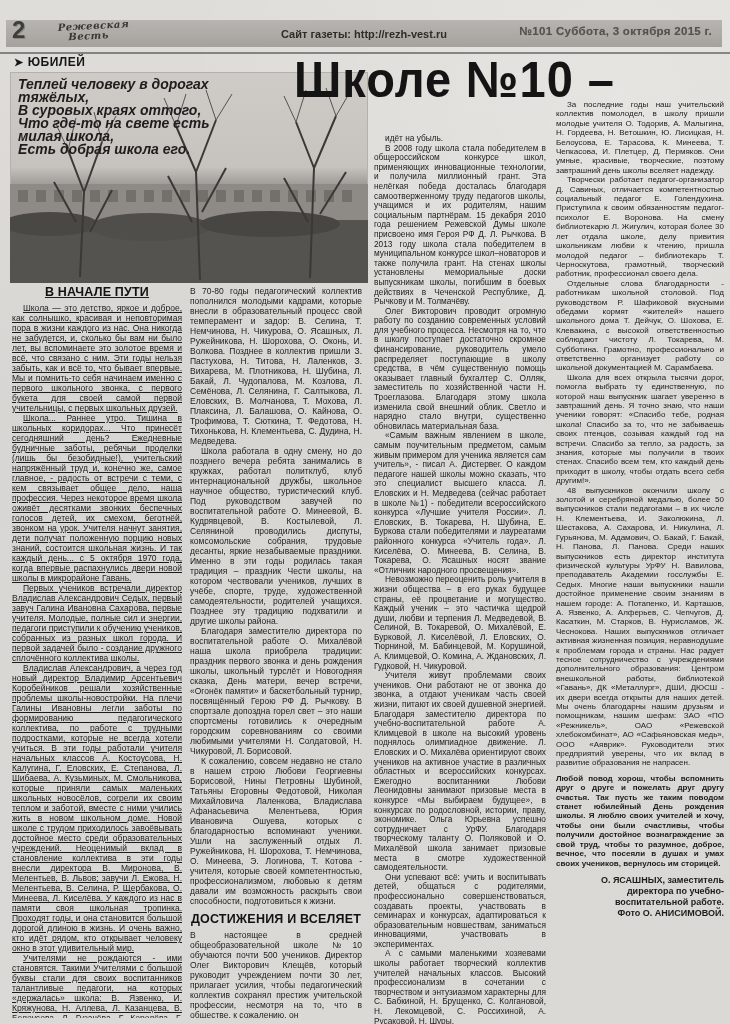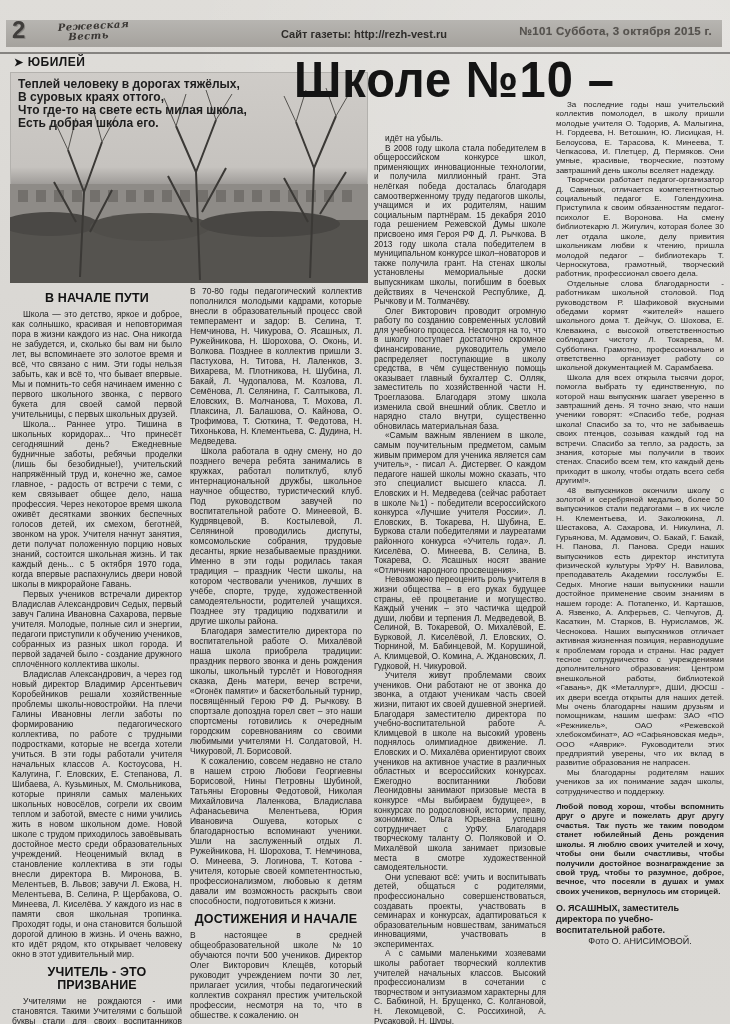--- a/index.html
+++ b/index.html
@@ -51,43 +51,43 @@
   }
   
   .photo{
     position:absolute;left:10px;top:72px;width:358px;height:211px;overflow:hidden;
     background:linear-gradient(180deg,#cfccc8 0%,#c6c3bf 45%,#969390 55%,#8a8784 68%,#5c5a56 72%,#4c4a47 100%);
     box-shadow:0 0 0 1px #b3b1ad inset;
   }
   .photo svg{position:absolute;inset:0;}
   .poem{
     position:absolute;left:8px;top:6px;width:230px;z-index:2;
-    font-weight:bold;font-size:12px;line-height:13px;color:#1d1d1d;
+    font-style:italic;font-weight:bold;font-size:14px;line-height:13px;color:#1d1d1d;
   }
   .poem p{margin:0;}
   
   .col{position:absolute;overflow:hidden;text-align:justify;}
   .col p{margin:0;text-indent:11px;}
   .col.cont p:first-child{text-indent:0;}
-  #col1{left:12px;top:292px;width:170px;height:732px;font-size:8.5px;line-height:10px;}
+  #col1{left:12px;top:286px;width:170px;height:732px;font-size:8.5px;line-height:10px;text-decoration:underline;}
   #col2{left:190px;top:286px;width:172px;height:732px;font-size:8.5px;line-height:10px;}
   #col3{left:374px;top:134px;width:172px;height:900px;font-size:8.3px;line-height:9.6px;}
   #col4{left:556px;top:100px;width:168px;height:920px;font-size:8px;line-height:9.4px;}
   .col-heading{
     text-align:center;font-weight:bold;font-size:12.5px;line-height:13px;
     letter-spacing:.2px;margin:7px 0 4px;color:#121212;text-indent:0;
   }
   .col-heading.first{margin-top:0;}
   .closing{
     font-weight:bold;margin-top:6px;text-align:justify;
   }
   .signature{
-    font-weight:bold;text-align:left;margin-top:7px;font-size:9px;line-height:11px;
-  }
-  .photo-credit{font-weight:normal;text-align:center;font-size:9px;line-height:11px;}
+    font-weight:bold;text-align:right;margin-top:7px;font-size:9px;line-height:11px;
+  }
+  .photo-credit{font-weight:bold;text-align:right;font-size:9px;line-height:11px;}
 </style>
 </head>
 <body>
 
 <div class="page">
 
   <div class="header-bar">
     <div class="pagenum">2</div>
     <div class="logo">
       <span>Режевская</span>
@@ -155,34 +155,33 @@
   </div>
 
   <div class="col" id="col1">
     <div class="col-heading first">В НАЧАЛЕ ПУТИ</div>
     <div>
         <p>Школа — это детство, яркое и доброе, как солнышко, красивая и неповторимая пора в жизни каждого из нас. Она никогда не забудется, и, сколько бы вам ни было лет, вы вспоминаете это золотое время и всё, что связано с ним. Эти годы нельзя забыть, как и всё то, что бывает впервые. Мы и помнить-то себя начинаем именно с первого школьного звонка, с первого букета для своей самой первой учительницы, с первых школьных друзей.</p>
         <p>Школа... Раннее утро. Тишина в школьных коридорах... Что принесёт сегодняшний день? Ежедневные будничные заботы, ребячьи проделки (лишь бы безобидные!), учительский напряжённый труд и, конечно же, самое главное, - радость от встречи с теми, с кем связывает общее дело, наша профессия. Через некоторое время школа оживёт десятками звонких беспечных голосов детей, их смехом, беготнёй, звонком на урок. Учителя начнут занятия, дети получат положенную порцию новых знаний, состоится школьная жизнь. И так каждый день... с 5 октября 1970 года, когда впервые распахнулись двери новой школы в микрорайоне Гавань.</p>
         <p>Первых учеников встречали директор Владислав Александрович Седых, первый завуч Галина Ивановна Сахарова, первые учителя. Молодые, полные сил и энергии, педагоги приступили к обучению учеников, собранных из разных школ города. И первой задачей было - создание дружного сплочённого коллектива школы.</p>
         <p>Владислав Александрович, а через год новый директор Владимир Арсентьевич Коробейников решали хозяйственные проблемы школы-новостройки. На плечи Галины Ивановны легли заботы по формированию педагогического коллектива, по работе с трудными подростками, которые не всегда хотели учиться. В эти годы работали учителя начальных классов А. Костоусова, Н. Калугина, Г. Еловских, Е. Степанова, Л. Шибаева, А. Кузьминых, М. Смольникова, которые приняли самых маленьких школьных новосёлов, согрели их своим теплом и заботой, вместе с ними учились жить в новом школьном доме. Новой школе с трудом приходилось завоёвывать достойное место среди образовательных учреждений. Неоценимый вклад в становление коллектива в эти годы внесли директора В. Миронова, В. Мелентьев, В. Львов; завучи Л. Ежова, Н. Мелентьева, В. Селина, Р. Щербакова, О. Минеева, Л. Киселёва. У каждого из нас в памяти своя школьная тропинка. Проходят годы, и она становится большой дорогой длиною в жизнь. И очень важно, кто идёт рядом, кто открывает человеку окно в этот удивительный мир.</p>
       </div>
-    <div class="col-heading">УЧИТЕЛЬ - ЭТО ПРИЗВАНИЕ</div>
     <div>
         <p>Учителями не рождаются - ими становятся. Такими Учителями с большой буквы стали для своих воспитанников талантливые педагоги, на которых «держалась» школа: В. Язвенко, И. Кряжунова, Н. Аллева, Л. Казанцева, В. Белоусова, Л. Гузачёва, Г. Королёва, Г. Пескова, Л. Горланова, Т. Силина, Л. Федоренко, Р. Кузнецова,</p>
       </div>
   </div>
 
   <div class="col cont" id="col2">
     <div class="cont">
         <p>В 70-80 годы педагогический коллектив пополнился молодыми кадрами, которые внесли в образовательный процесс свой темперамент и задор: В. Селина, Т. Немчинова, Н. Чикурова, О. Ясашных, Л. Ружейникова, Н. Шорохова, О. Оконь, И. Волкова. Позднее в коллектив пришли З. Пастухова, Н. Титова, Н. Лаленков, З. Вихарева, М. Плотникова, Н. Шубина, Л. Бакай, Л. Чудопалова, М. Козлова, Л. Семёнова, Л. Селянина, Г. Салтыкова, Л. Еловских, В. Молчанова, Т. Мохова, Л. Плаксина, Л. Балашова, О. Кайнова, О. Трофимова, Т. Сюткина, Т. Федотова, Н. Тихонькова, Н. Клементьева, С. Дудина, Н. Медведева.</p>
         <p>Школа работала в одну смену, но до позднего вечера ребята занимались в кружках, работал политклуб, клуб интернациональной дружбы, школьное научное общество, туристический клуб. Под руководством завучей по воспитательной работе О. Минеевой, В. Кудрявцевой, В. Костылевой, Л. Селяниной проводились диспуты, комсомольские собрания, трудовые десанты, яркие незабываемые праздники. Именно в эти годы родилась такая традиция – праздник Чести школы, на котором чествовали учеников, лучших в учёбе, спорте, труде, художественной самодеятельности, родителей учащихся. Позднее эту традицию подхватили и другие школы района.</p>
         <p>Благодаря заместителю директора по воспитательной работе О. Михалёвой наша школа приобрела традиции: праздник первого звонка и день рождения школы, школьный турслёт и Новогодняя сказка, День матери, вечер встречи, «Огонёк памяти» и баскетбольный турнир, посвящённый Герою РФ Д. Рычкову. В спортзале допоздна горел свет – это наши спортсмены готовились к очередным городским соревнованиям со своими любимыми учителями Н. Солдатовой, Н. Чикуровой, Л. Борисовой.</p>
         <p>К сожалению, совсем недавно не стало в нашем строю Любови Георгиевны Борисовой, Нины Петровны Шубиной, Татьяны Егоровны Федотовой, Николая Михайловича Лаленкова, Владислава Афанасьевича Мелентьева, Юрия Ивановича Ошуева, которых с благодарностью вспоминают ученики. Ушли на заслуженный отдых Л. Ружейникова, Н. Шорохова, Т. Немчинова, О. Минеева, Э. Логинова, Т. Котова - учителя, которые своей компетентностью, профессионализмом, любовью к детям давали им возможность раскрыть свои способности, подготовиться к жизни.</p>
       </div>
-    <div class="col-heading">ДОСТИЖЕНИЯ И НАЧАЛЕ</div>
+    <div class="col-heading">ДОСТИЖЕНИЯ И ВСЕЛЯЕТ</div>
     <div>
         <p>В настоящее в средней общеобразовательной школе №10 обучаются почти 500 учеников. Директор Олег Викторович Клещёв, который руководит учреждением почти 30 лет, прилагает усилия, чтобы педагогический коллектив сохранял престиж учительской профессии, несмотря на то, что в обществе, к сожалению, он</p>
       </div>
   </div>
 
   <div class="col" id="col3">
     <div class="cont">
         <p>идёт на убыль.</p>
         <p>В 2008 году школа стала победителем в общероссийском конкурсе школ, применяющих инновационные технологии, и получила миллионный грант. Эта нелёгкая победа досталась благодаря самоотверженному труду педагогов школы, учащимся и их родителям, нашим социальным партнёрам. 15 декабря 2010 года решением Режевской Думы школе присвоено имя Героя РФ Д. Л. Рычкова. В 2013 году школа стала победителем в муниципальном конкурсе школ–новаторов и также получила грант. На стенах школы установлены мемориальные доски выпускникам школы, погибшим в боевых действиях в Чеченской Республике, Д. Рычкову и М. Толмачёву.</p>
         <p>Олег Викторович проводит огромную работу по созданию современных условий для учебного процесса. Несмотря на то, что в школу поступает достаточно скромное финансирование, руководитель умело распределяет поступающие в школу средства, в чём существенную помощь оказывает главный бухгалтер С. Олляк, заместитель по хозяйственной части Н. Троеглазова. Благодаря этому школа изменила свой внешний облик. Светло и нарядно стало внутри, существенно обновилась материальная база.</p>
@@ -194,20 +193,19 @@
       </div>
   </div>
 
   <div class="col" id="col4">
     <div>
         <p>За последние годы наш учительский коллектив помолодел, в школу пришли молодые учителя О. Тодорив, А. Малыгина, Н. Гордеева, Н. Ветошкин, Ю. Лисицкая, Н. Белоусова, Е. Тарасова, К. Минеева, Т. Чепкасова, И. Плетцер, Д. Пермяков. Они умные, красивые, творческие, поэтому завтрашний день школы вселяет надежду.</p>
         <p>Творчески работает педагог-организатор Д. Савиных, отличается компетентностью социальный педагог Е. Голендухина. Приступила к своим обязанностям педагог-психолог Е. Воронова. На смену библиотекарю Л. Жигулич, которая более 30 лет отдала школе, делу привития школьникам любви к чтению, пришла молодой педагог – библиотекарь Т. Черноскутова, грамотный, творческий работник, профессионал своего дела.</p>
         <p>Отдельные слова благодарности - работникам школьной столовой. Под руководством Р. Шафиковой вкусными обедами кормят «жителей» нашего школьного дома Т. Дейчук, О. Шохова, Е. Клевакина, с высокой ответственностью соблюдают чистоту Л. Токарева, М. Субботина. Грамотно, профессионально и ответственно организует работу со школьной документацией М. Сарамбаева.</p>
         <p>Школа для всех открыла тысячи дорог, помогла выбрать ту единственную, по которой наш выпускник шагает уверенно в завтрашний день. Я точно знаю, что наши ученики говорят: «Спасибо тебе, родная школа! Спасибо за то, что не забываешь своих птенцов, созывая каждый год на встречи. Спасибо за тепло, за радость, за знания, которые мы получили в твоих стенах. Спасибо всем тем, кто каждый день приходит в школу, чтобы отдать всего себя другим!».</p>
         <p>48 выпускников окончили школу с золотой и серебряной медалью, более 50 выпускников стали педагогами – в их числе Н. Клементьева, И. Заколюкина, Л. Шестакова, А. Сахарова, И. Никулина, Л. Гурьянова, М. Адамович, О. Бакай, Г. Бакай, Н. Панова, Л. Панова. Среди наших выпускников есть директор института физической культуры УрФУ Н. Вавилова, преподаватель Академии госслужбы Е. Седых. Многие наши выпускники нашли достойное применение своим знаниям в нашем городе: А. Потапенко, И. Карташов, А. Язвенко, А. Алферьев, С. Чепчугов, Д. Касаткин, М. Старков, В. Нурисламов, Ж. Чеснокова. Наших выпускников отличает активная жизненная позиция, неравнодушие к проблемам города и страны. Нас радует тесное сотрудничество с учреждениями дополнительного образования: Центром внешкольной работы, библиотекой «Гавань», ДК «Металлург», ДШИ, ДЮСШ - их двери всегда открыты для наших детей. Мы очень благодарны нашим друзьям и помощникам, нашим шефам: ЗАО «ПО «Режникель», ОАО «Режевской хлебокомбинат», АО «Сафьяновская медь», ООО «Аяврик». Руководители этих предприятий уверены, что их вклад в развитие образования не напрасен.</p>
-        <p>Мы благодарны родителям наших учеников за их понимание задач школы, сотрудничество и поддержку.</p>
       </div>
     <div class="closing">Любой повод хорош, чтобы вспомнить друг о друге и пожелать друг другу счастья. Так пусть же таким поводом станет юбилейный День рождения школы. Я люблю своих учителей и хочу, чтобы они были счастливы, чтобы получили достойное вознаграждение за свой труд, чтобы то разумное, доброе, вечное, что посеяли в душах и умах своих учеников, вернулось им сторицей.</div>
     <div class="signature">О. ЯСАШНЫХ, заместитель директора по учебно-воспитательной работе.</div>
     <div class="photo-credit">Фото О. АНИСИМОВОЙ.</div>
   </div>
 
 </div>
 
 </body></html>

